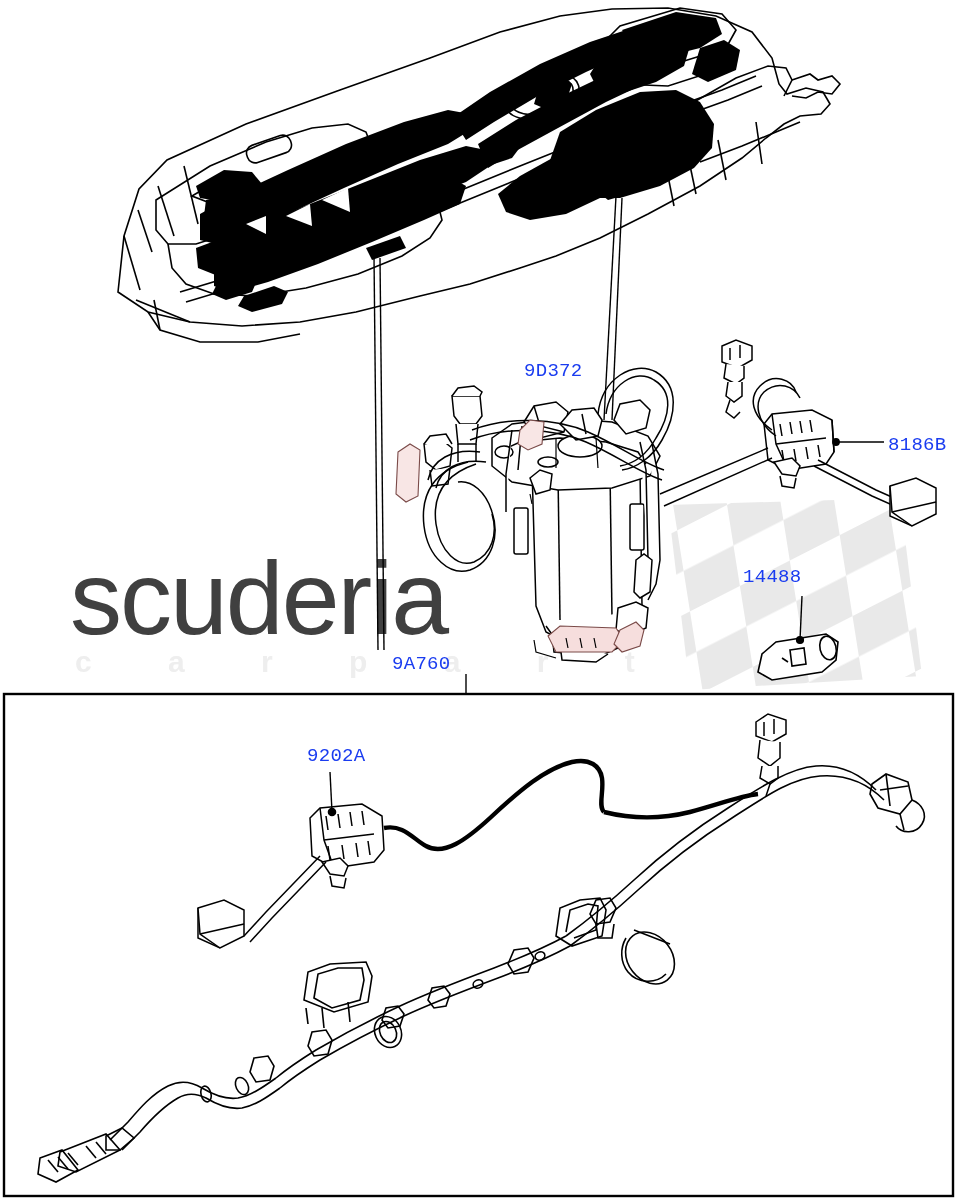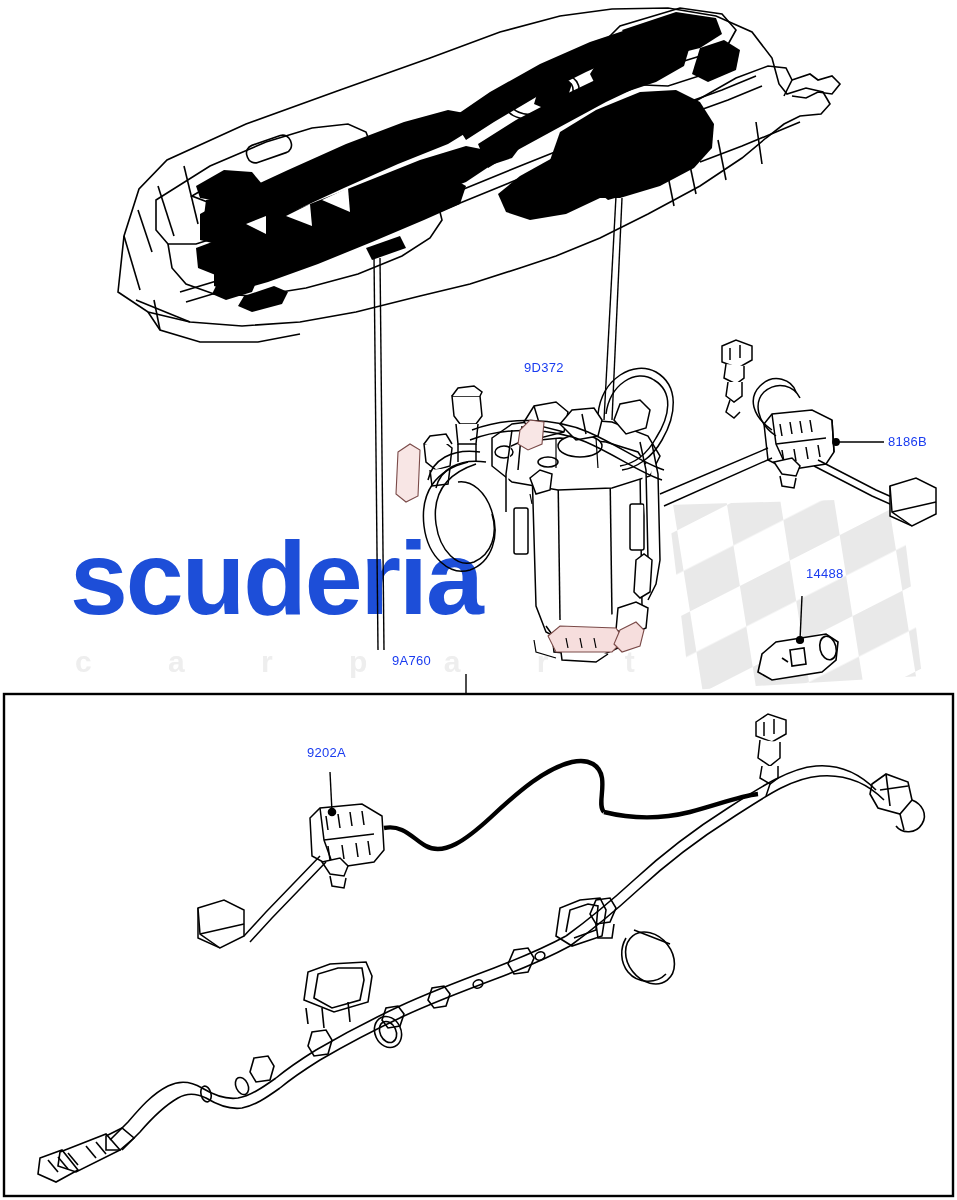--- a/index.html
+++ b/index.html
@@ -1,20 +1,20 @@
 <!DOCTYPE html>
 <html><head>
 <meta charset="utf-8">
 <style>
   html,body{margin:0;padding:0;background:#ffffff;}
   body{font-family:"Liberation Sans",sans-serif;}
   #page{position:relative;width:957px;height:1200px;background:#ffffff;overflow:hidden;}
   svg{display:block;}
-  .lbl{position:absolute;color:#1a3cf0;font-family:Liberation Sans, sans-serif;font-size:13px;letter-spacing:.3px;white-space:nowrap;}
-  .wm-main{position:absolute;font-family:"Liberation Sans",sans-serif;font-weight:bold;font-size:104px;color:#1d4ed8;letter-spacing:-2px;user-select:none;}
+  .lbl{position:absolute;color:#1a3cf0;font-family:Liberation Mono, monospace;font-size:19px;letter-spacing:.3px;white-space:nowrap;}
+  .wm-main{position:absolute;font-family:"Liberation Sans",sans-serif;font-weight:normal;font-size:104px;color:#404040;letter-spacing:-2px;user-select:none;margin-top:20px;}
   .wm-sub{position:absolute;font-family:"Liberation Sans",sans-serif;font-weight:bold;font-size:30px;color:#eeeeee;letter-spacing:34px;user-select:none;}
 </style>
 </head>
 <body>
 
 <div id="page">
 
   <div class="wm-main" style="left:70px;top:519px;">scuderia</div>
   <div class="wm-sub" style="left:75px;top:645px;">c a r   p a r t s</div>
 
@@ -383,17 +383,17 @@
       <ellipse cx="242" cy="1086" rx="6" ry="9" transform="rotate(-25 242 1086)"></ellipse>
       <ellipse cx="206" cy="1094" rx="5" ry="8" transform="rotate(-15 206 1094)"></ellipse>
 
       <path d="M604,812 C628,818 658,820 690,812 C720,804 740,796 758,794" stroke-width="4.4"></path>
     </g>
 
   </svg>
 
   <div class="lbl" style="left:524px;top:360px;">9D372</div>
   <div class="lbl" style="left:888px;top:434px;">8186B</div>
-  <div class="lbl" style="left:806px;top:566px;">14488</div>
+  <div class="lbl" style="left:743px;top:566px;">14488</div>
   <div class="lbl" style="left:392px;top:653px;">9A760</div>
   <div class="lbl" style="left:307px;top:745px;">9202A</div>
 
 </div>
 
 </body></html>

